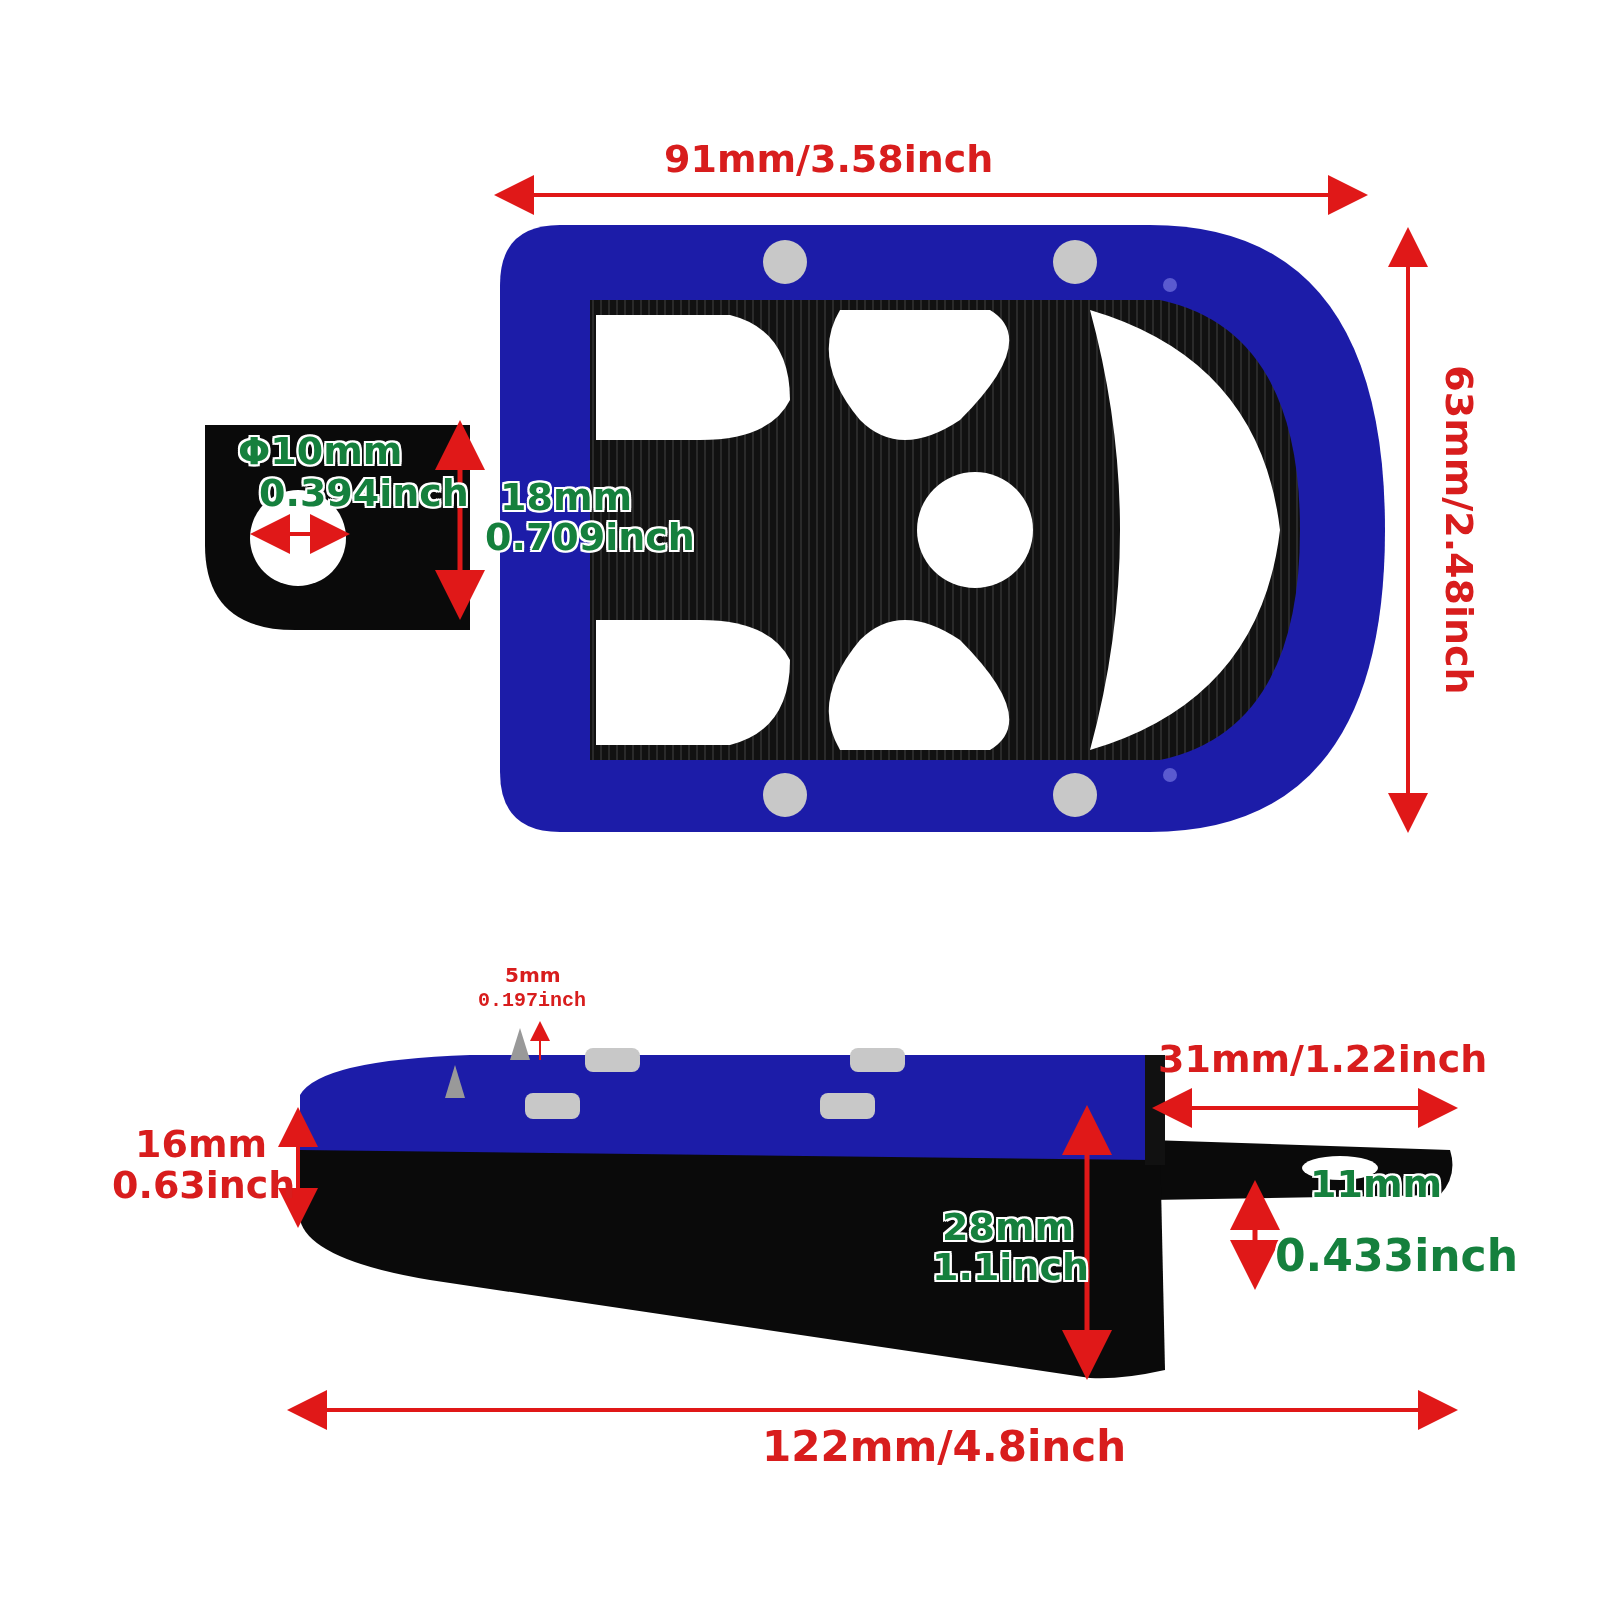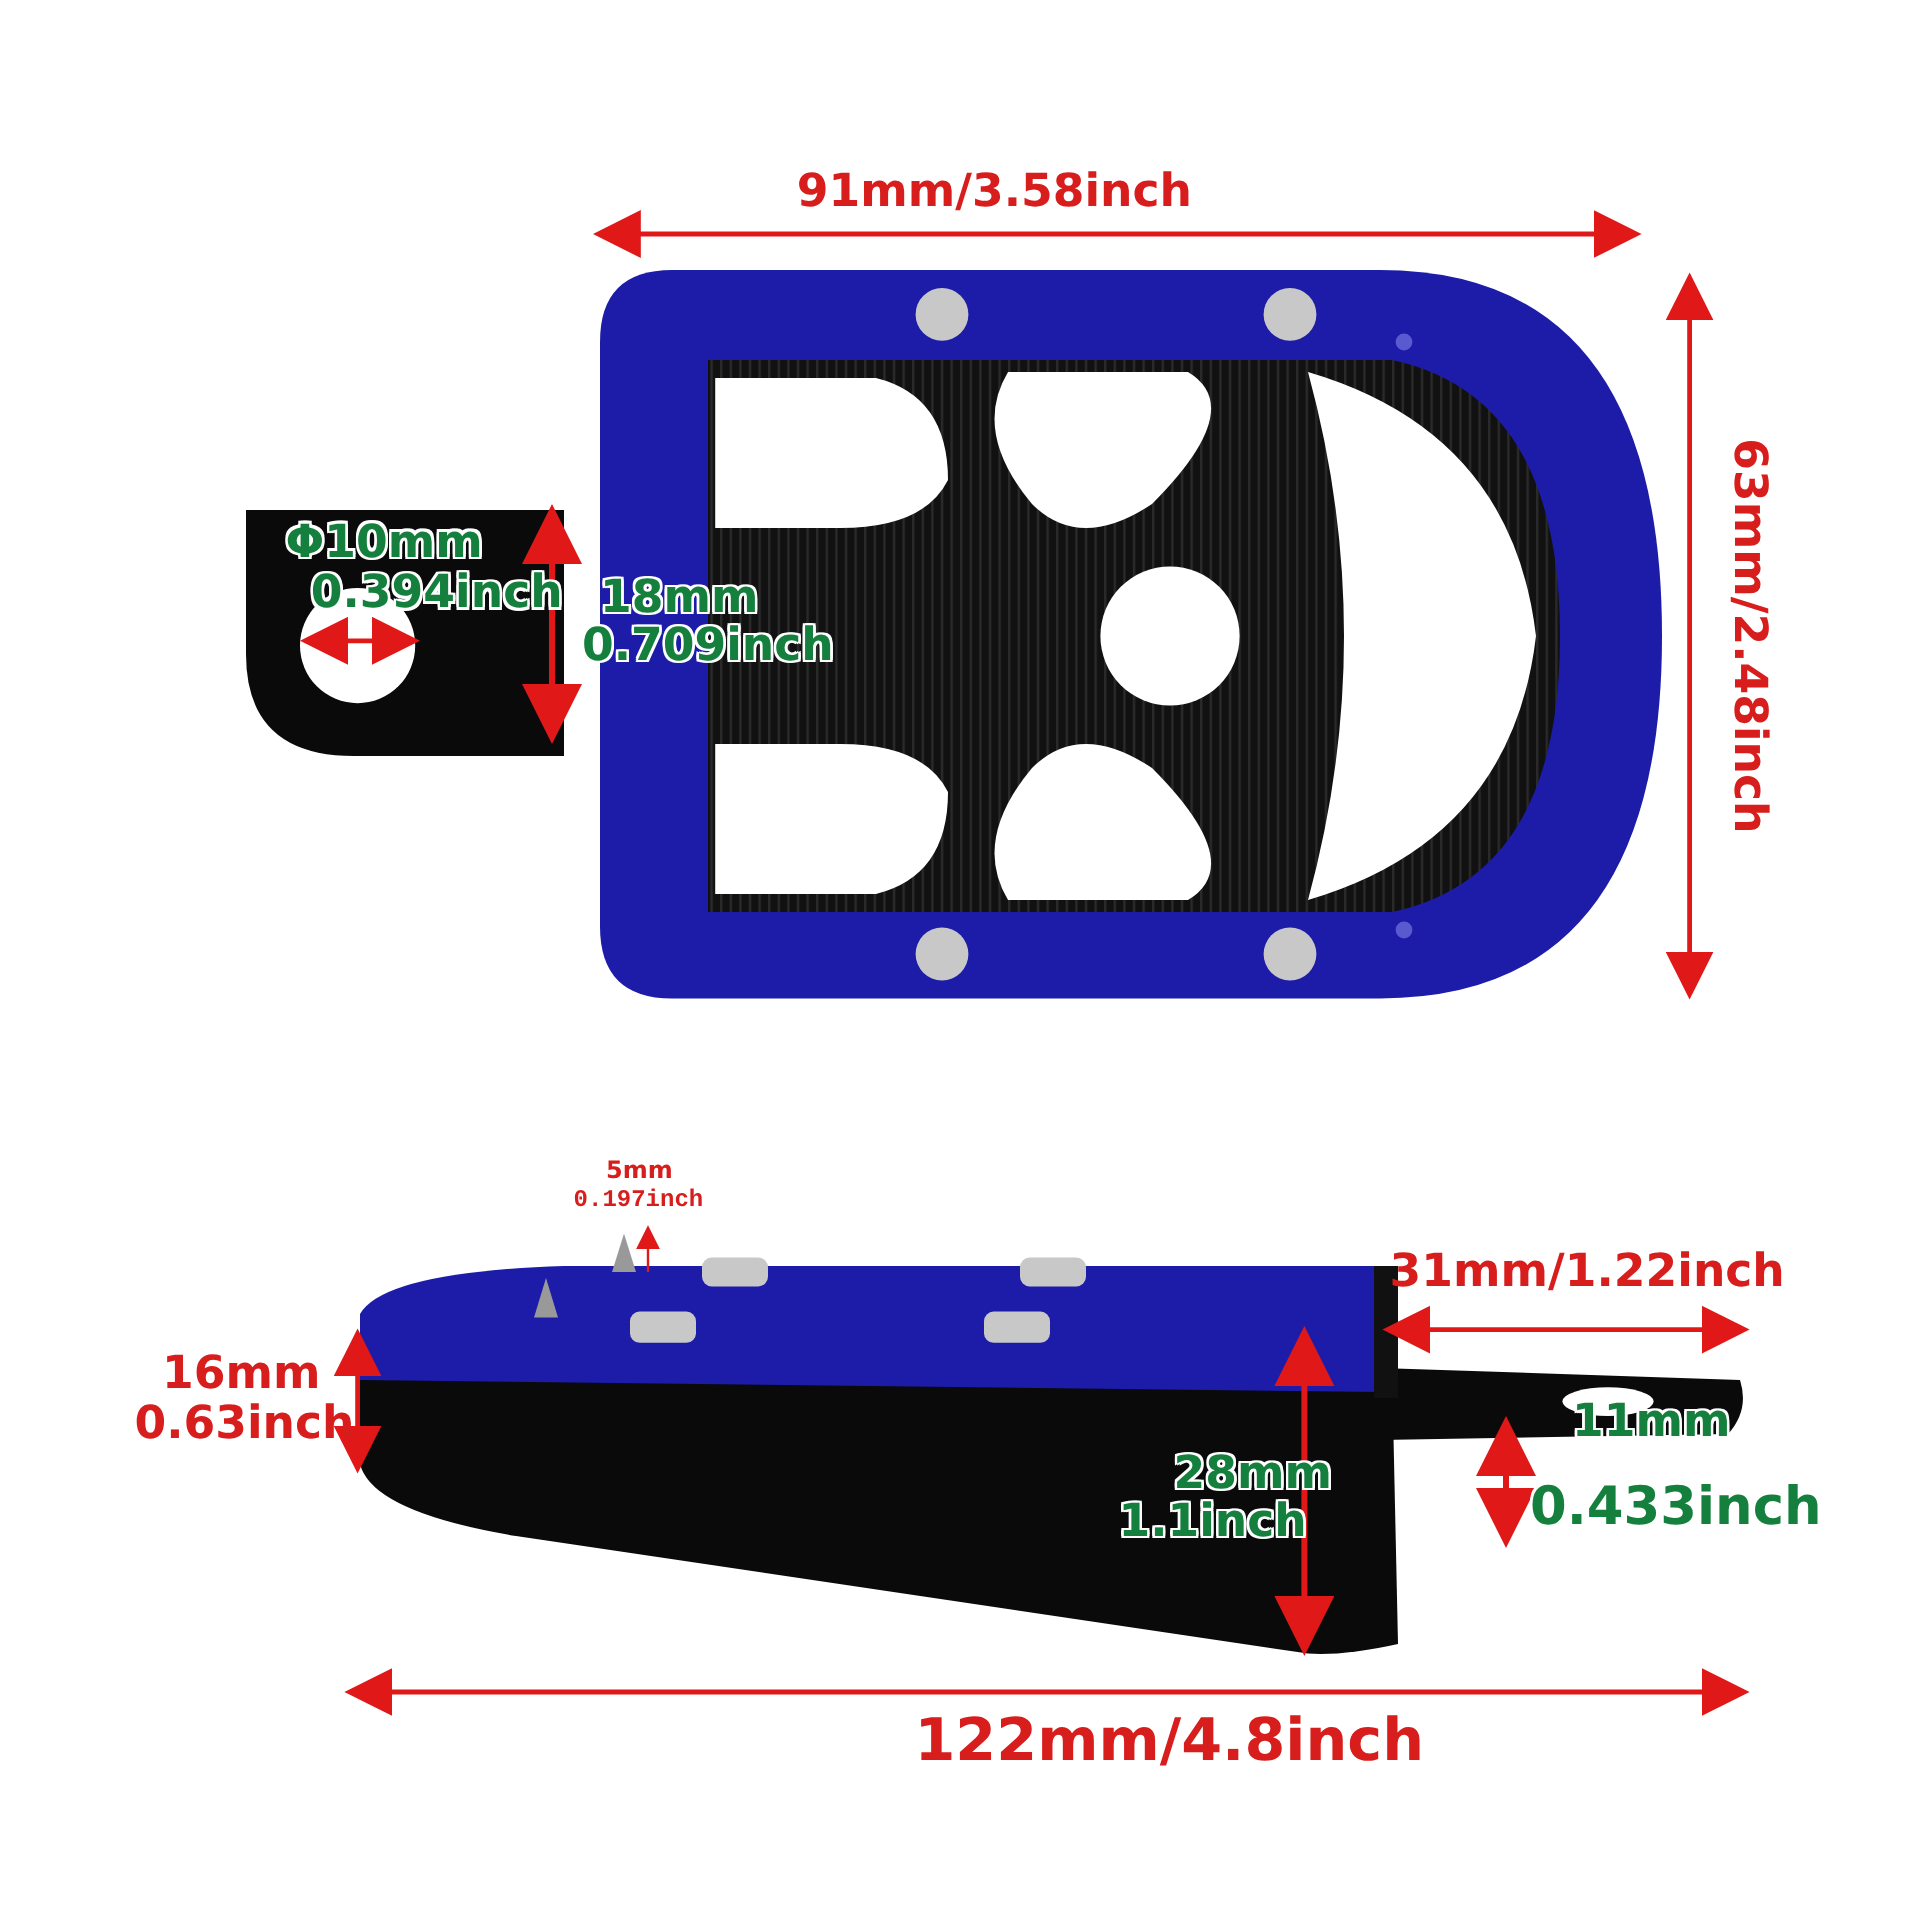--- a/index.html
+++ b/index.html
@@ -74,17 +74,17 @@
 <div class="lbl outlined" style="left:238px;top:432px;font-size:38px;">Φ10mm</div>
 <div class="lbl outlined" style="left:218px;top:474px;font-size:38px;padding-left:41px;">0.394inch</div>
 <div class="lbl outlined" style="left:500px;top:478px;font-size:38px;">18mm</div>
 <div class="lbl outlined" style="left:465px;top:518px;font-size:38px;margin-left:20px;">0.709inch</div>
 
 <div class="lbl plain" style="left:505px;top:965px;font-size:20px;">5mm</div>
 <div class="lbl plain" style="left:478px;top:990px;font-size:20px;font-family:Liberation Mono, monospace;">0.197inch</div>
 <div class="lbl plain" style="left:1158px;top:1040px;font-size:38px;">31mm/1.22inch</div>
 <div class="lbl plain" style="left:135px;top:1125px;font-size:38px;">16mm</div>
 <div class="lbl plain" style="left:112px;top:1166px;font-size:38px;">0.63inch</div>
-<div class="lbl outlined" style="left:942px;top:1208px;font-size:38px;margin-left:36px;">28mm</div>
+<div class="lbl outlined" style="left:942px;top:1208px;font-size:38px;">28mm</div>
 <div class="lbl outlined" style="left:932px;top:1248px;font-size:38px;">1.1inch</div>
 <div class="lbl outlined" style="left:1310px;top:1132px;font-size:38px;margin-top:33px;">11mm</div>
 <div class="lbl outlined" style="left:1275px;top:1233px;font-size:44px;">0.433inch</div>
-<div class="lbl plain" style="left:762px;top:1425px;font-size:49px;">122mm/4.8inch</div>
+<div class="lbl plain" style="left:762px;top:1425px;font-size:42px;">122mm/4.8inch</div>
 
 </body></html>

